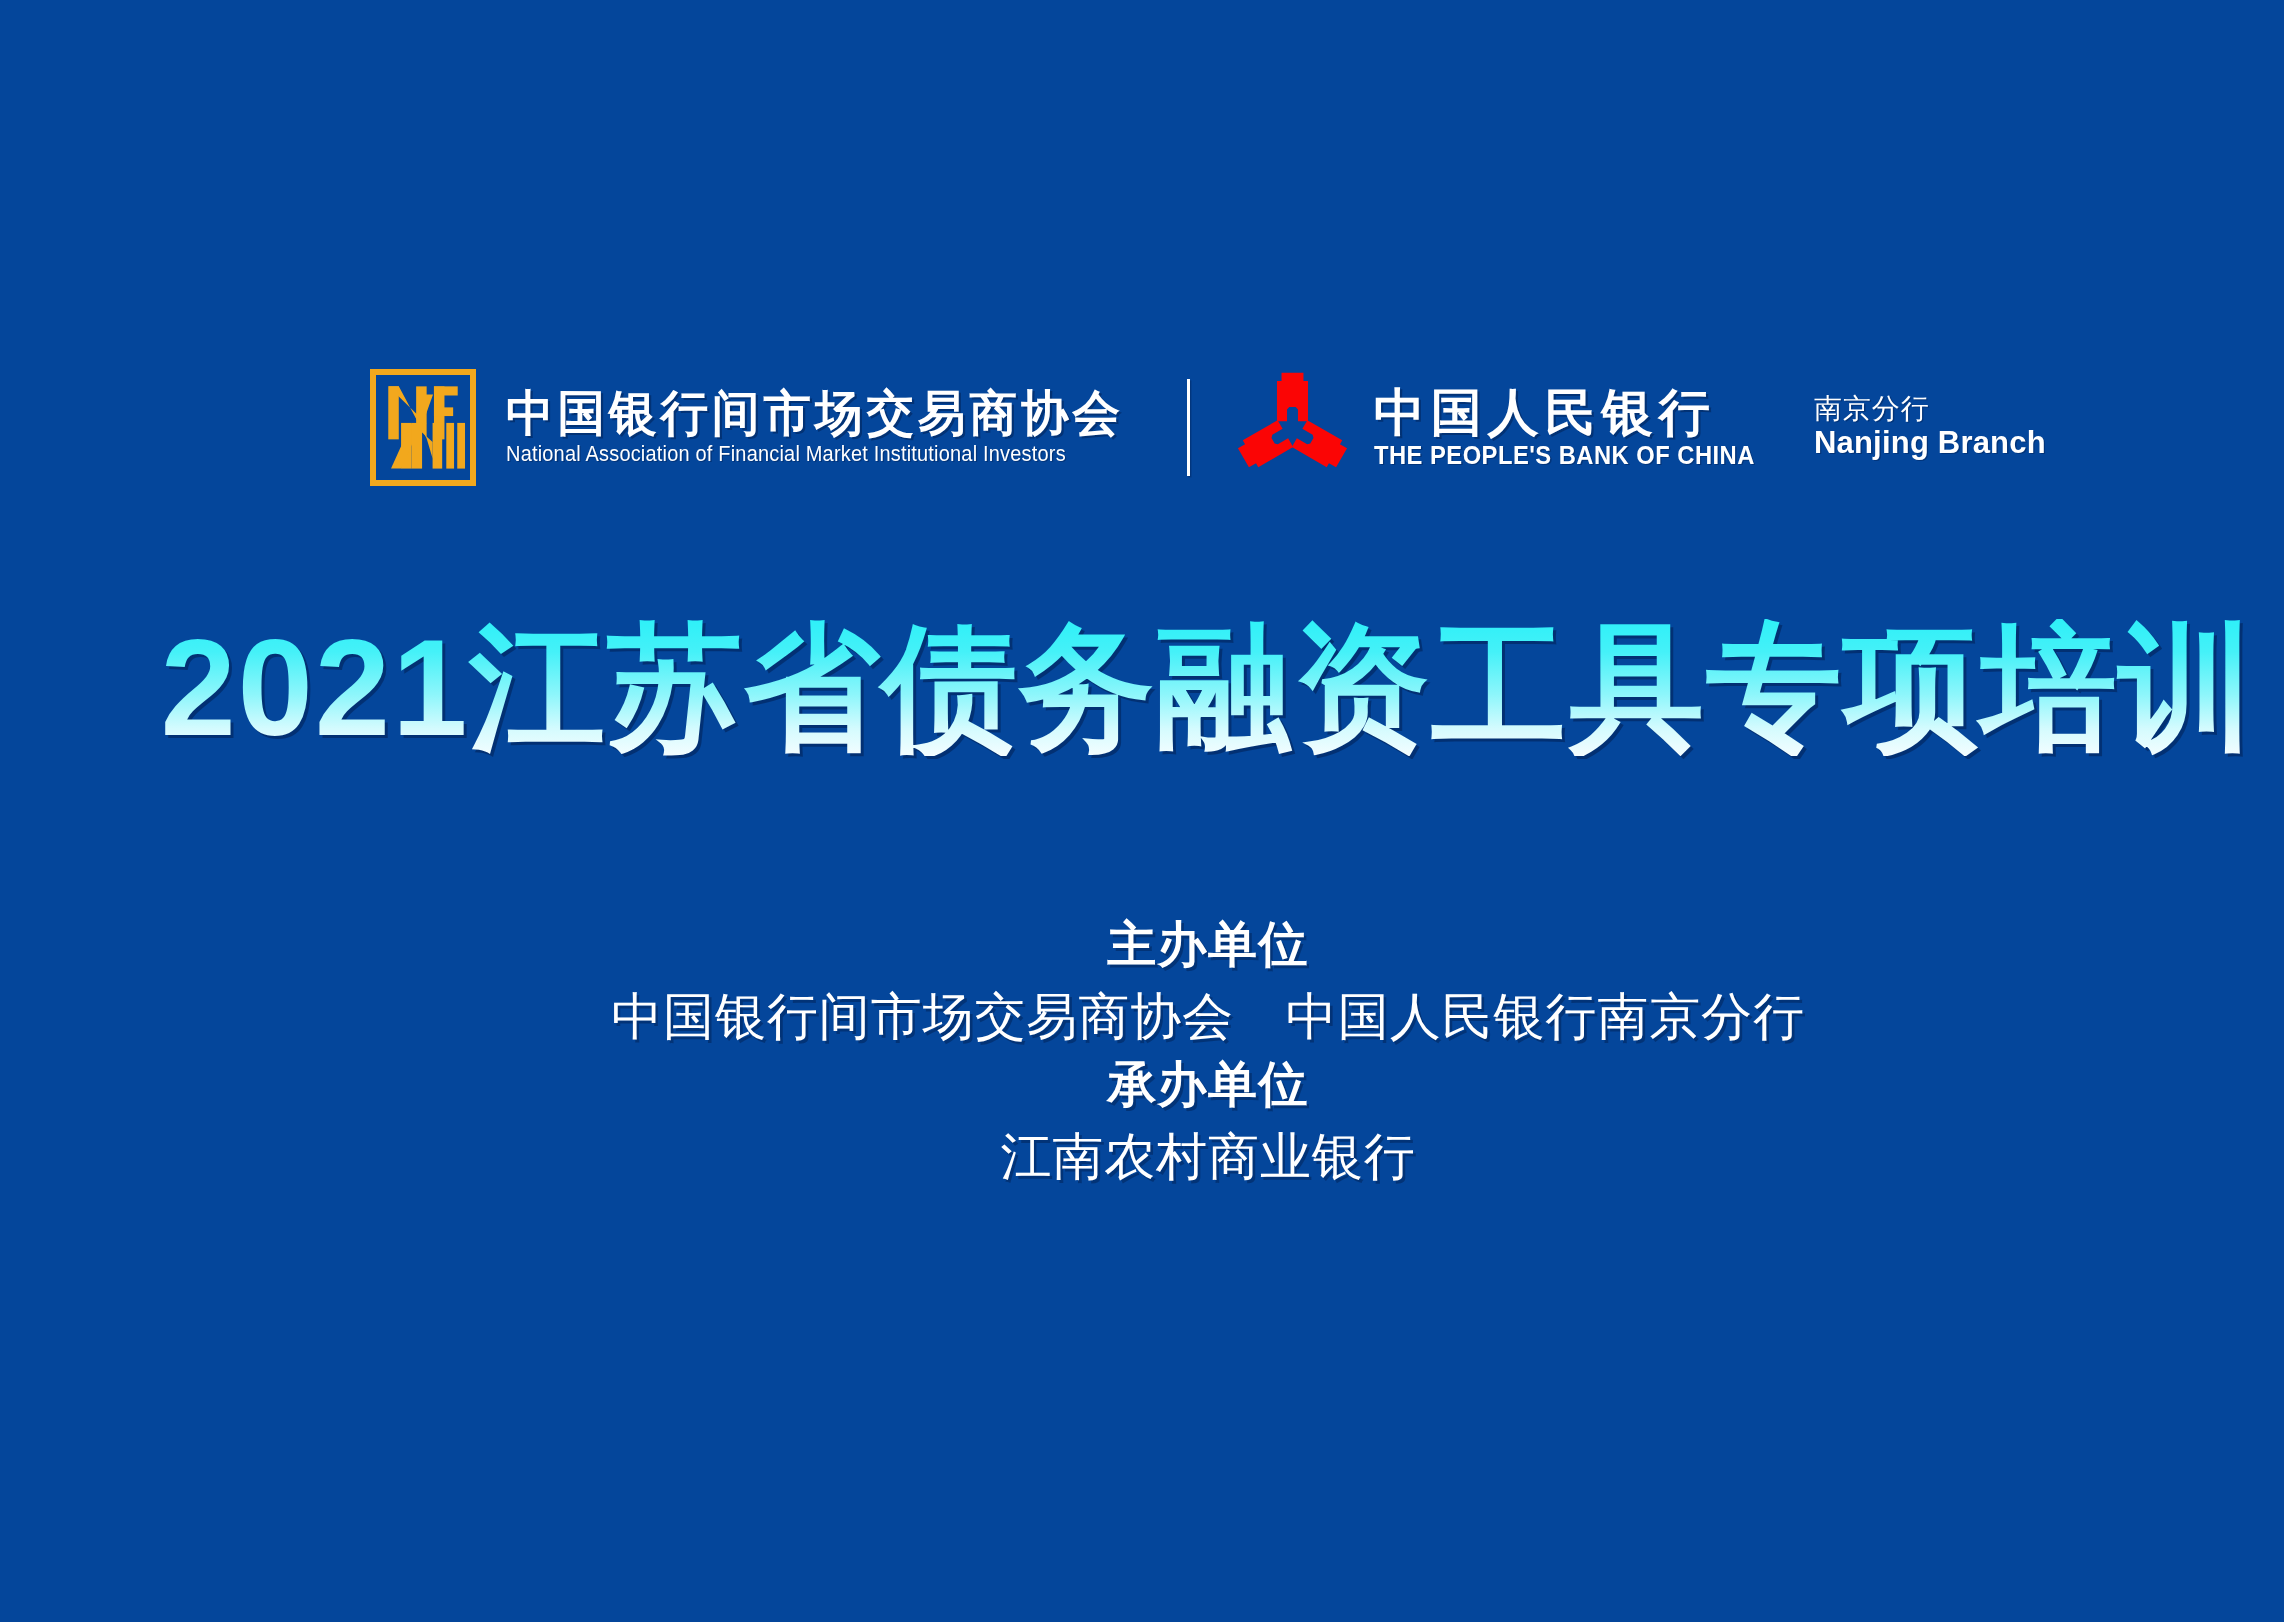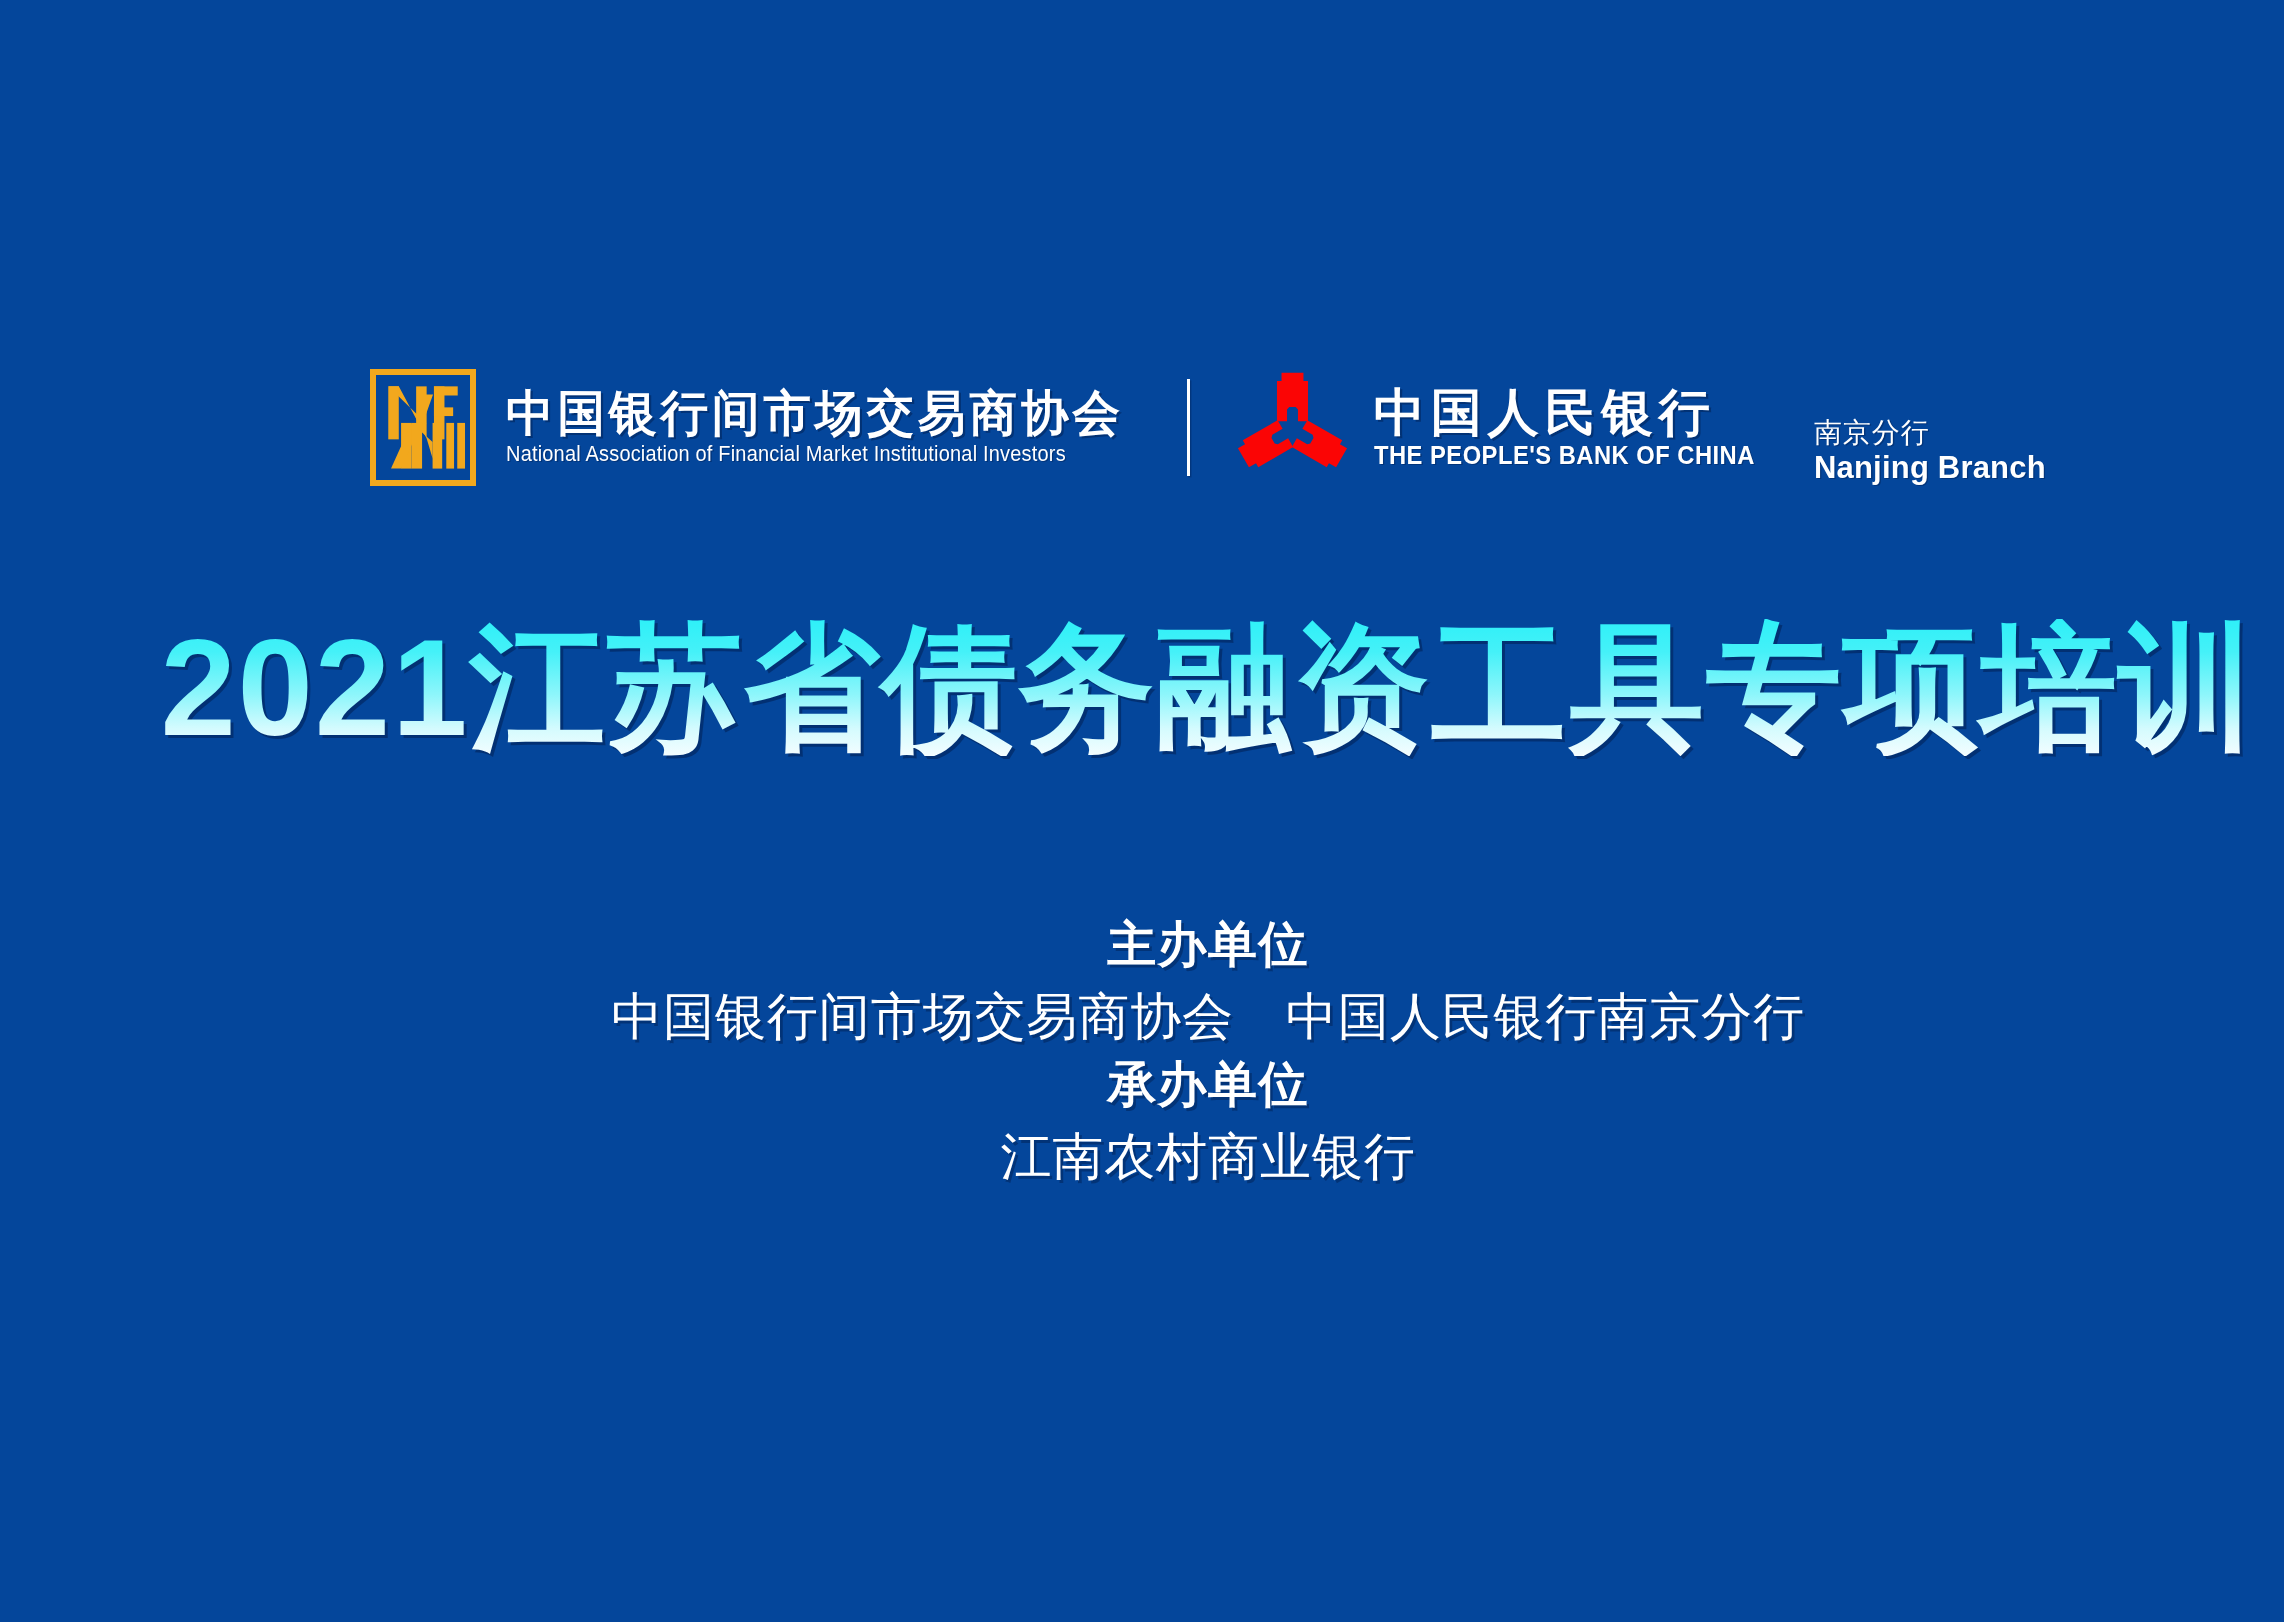--- a/index.html
+++ b/index.html
@@ -86,20 +86,21 @@
     height: 97px;
     background: #ffffff;
     margin: 0 44px;
     flex: 0 0 auto;
     box-shadow: 1.4px 1.4px 0 rgba(0,20,60,0.30);
   }
 
   
   .pboc-group {
     display: flex;
+    align-items: center;
     gap: 23px;
   }
   .pboc-mark {
     width: 117px;
     height: 114px;
     flex: 0 0 auto;
   }
   .pboc-words {
     display: flex;
     flex-direction: column;

